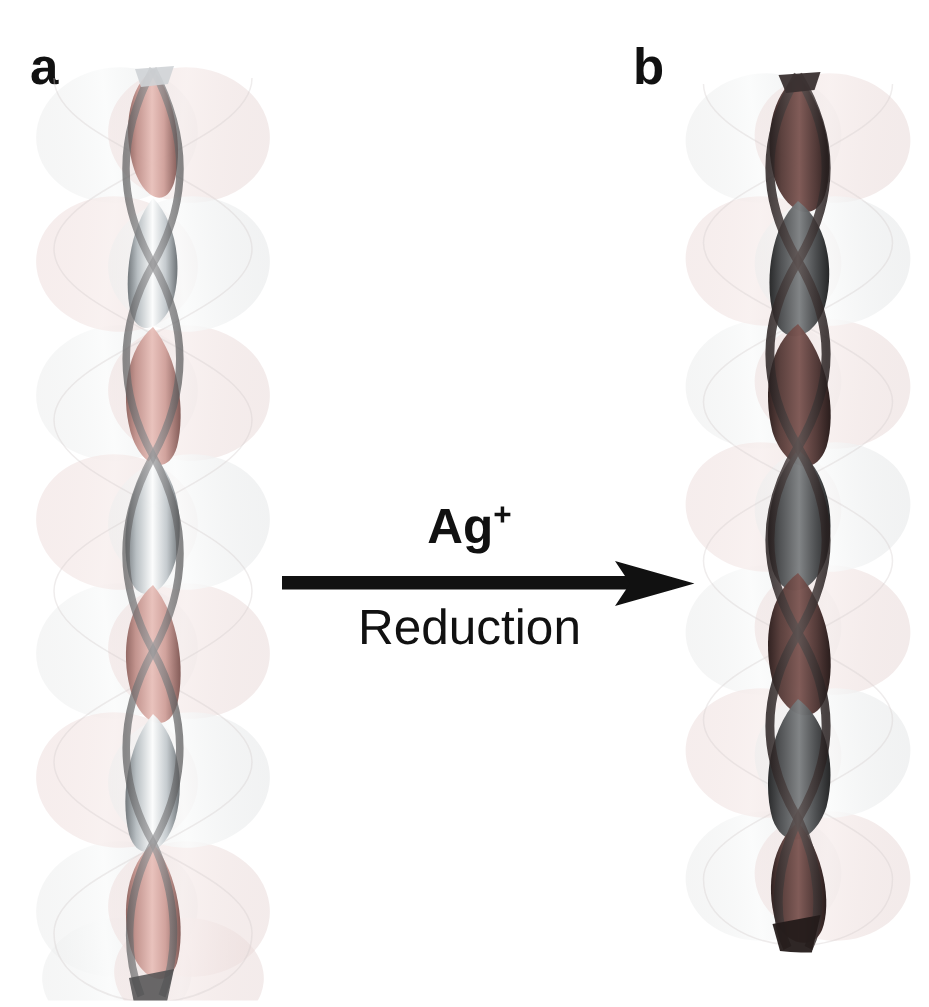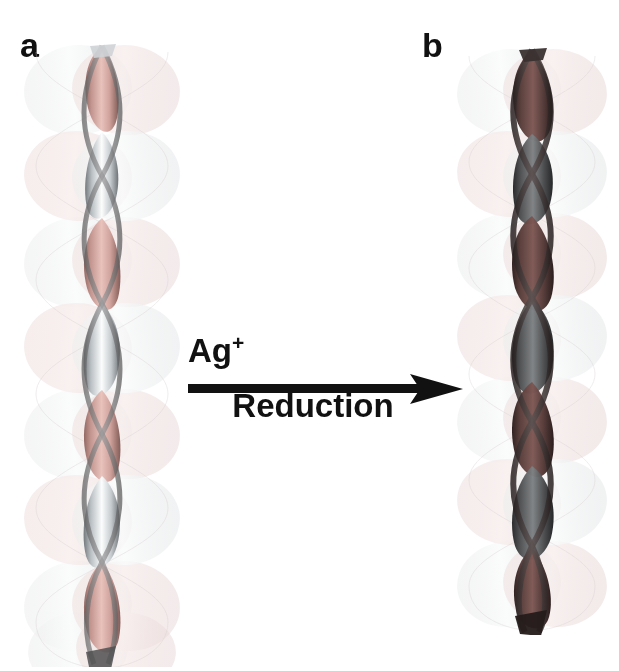--- a/index.html
+++ b/index.html
@@ -43,20 +43,21 @@
     position: absolute;
     left: 188px;
     top: 333px;
     width: 275px;
     height: 118px;
   }
   #arrow-top-text {
     position: absolute;
     left: 0; top: 0;
     width: 250px;
+    text-align: center;
     font-family: "Liberation Sans", sans-serif;
     font-weight: bold;
     font-size: 33px;
     line-height: 36px;
     color: #111111;
     white-space: nowrap;
   }
   #arrow-top-text .sup {
     font-size: 21px;
     vertical-align: super;
@@ -66,25 +67,25 @@
     position: absolute;
     left: 0;
     top: 40px;
     width: 275px;
     height: 32px;
     display: block;
   }
   #arrow-bottom-text {
     position: absolute;
     left: 0;
-    top: 54px;
+    top: 66px;
     width: 250px;
     text-align: center;
     font-family: "Liberation Sans", sans-serif;
-    font-weight: bold;
+    font-weight: normal;
     font-size: 33px;
     line-height: 38px;
     color: #111111;
     white-space: nowrap;
   }
 
   
   .helix {
     position: absolute;
   }

